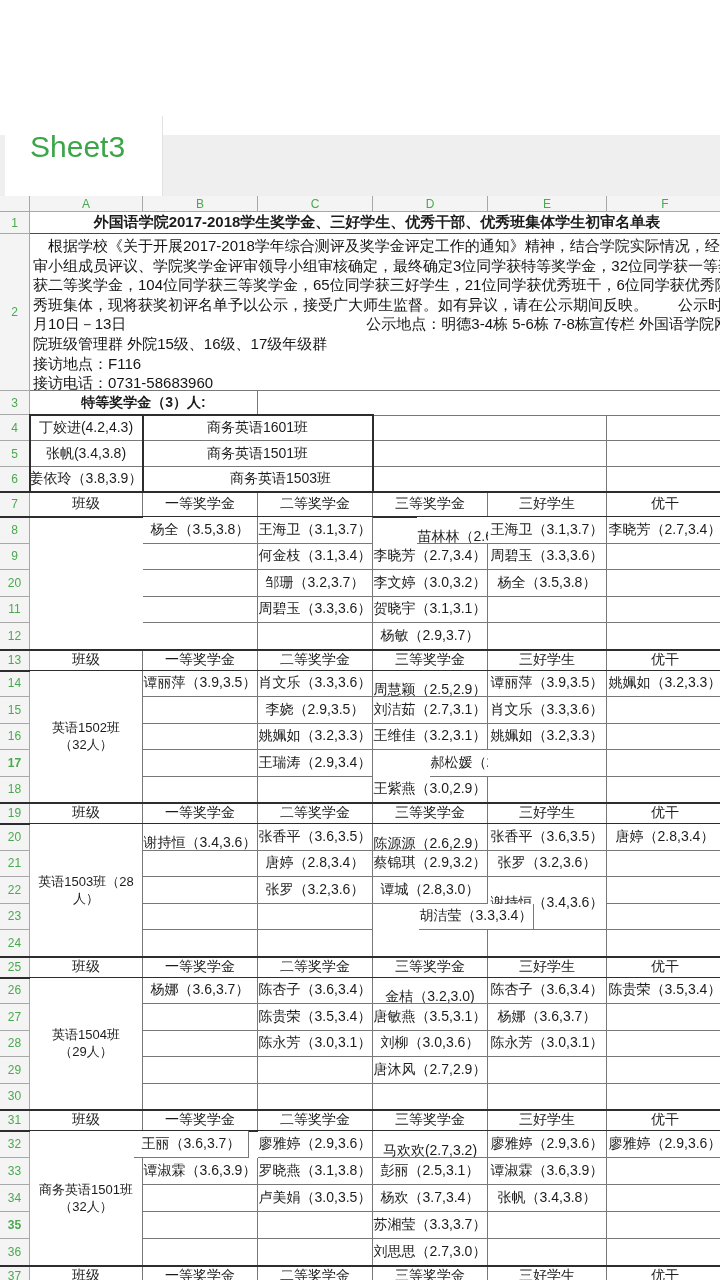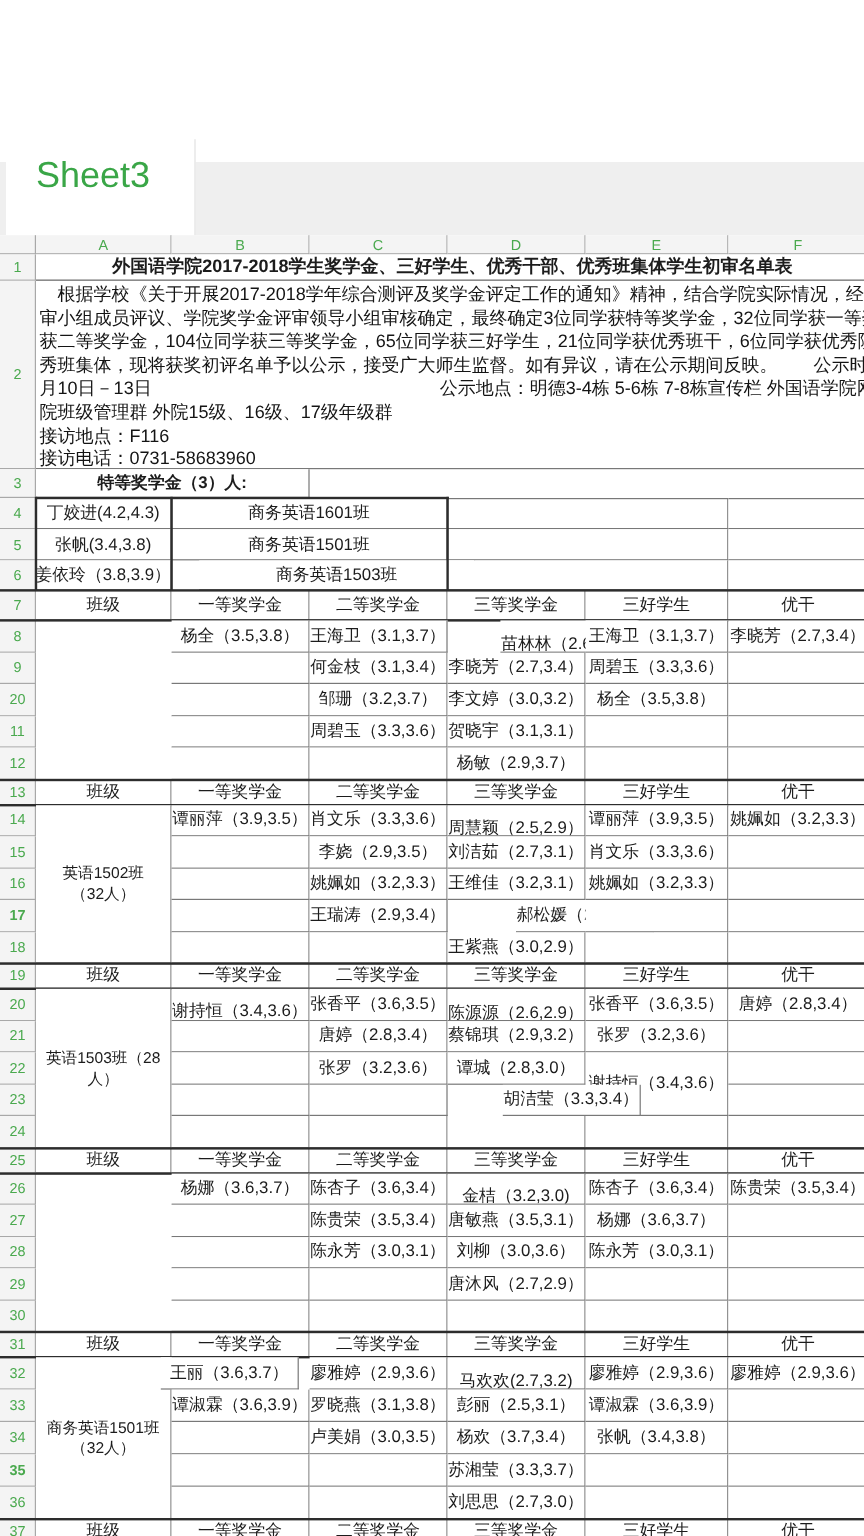--- a/index.html
+++ b/index.html
@@ -201,20 +201,22 @@
       <div class="c" style="left: 488px; top: 930px; width: 119px; height: 26.5px;"></div>
       <div class="c" style="left: 607px; top: 930px; width: 117px; height: 26.5px;"></div>
       <div class="c" style="left: 30px; top: 956.5px; width: 113px; height: 21px;">班级</div>
       <div class="c" style="left: 143px; top: 956.5px; width: 115px; height: 21px;">一等奖学金</div>
       <div class="c" style="left: 258px; top: 956.5px; width: 115px; height: 21px;">二等奖学金</div>
       <div class="c" style="left: 373px; top: 956.5px; width: 115px; height: 21px;">三等奖学金</div>
       <div class="c" style="left: 488px; top: 956.5px; width: 119px; height: 21px;">三好学生</div>
       <div class="c" style="left: 607px; top: 956.5px; width: 117px; height: 21px;">优干</div>
       <div class="thick" style="left: 0px; top: 955.5px; width: 724px; height: 2px;"></div>
       <div class="thick" style="left: 0px; top: 976.5px; width: 724px; height: 2px;"></div>
+      <div class="c classlbl" style="left: 30px; top: 977.5px; width: 113px; height: 132.5px;">英语1504班
+（29人）</div>
       <div class="c" style="left: 143px; top: 977.5px; width: 115px; height: 26.5px;">杨娜（3.6,3.7）</div>
       <div class="c" style="left: 258px; top: 977.5px; width: 115px; height: 26.5px;">陈杏子（3.6,3.4）</div>
       <div class="c padD" style="left: 373px; top: 977.5px; width: 115px; height: 26.5px;">金桔（3.2,3.0)</div>
       <div class="c" style="left: 488px; top: 977.5px; width: 119px; height: 26.5px;">陈杏子（3.6,3.4）</div>
       <div class="c" style="left: 607px; top: 977.5px; width: 117px; height: 26.5px;">陈贵荣（3.5,3.4）</div>
       <div class="c" style="left: 143px; top: 1004px; width: 115px; height: 26.5px;"></div>
       <div class="c" style="left: 258px; top: 1004px; width: 115px; height: 26.5px;">陈贵荣（3.5,3.4）</div>
       <div class="c" style="left: 373px; top: 1004px; width: 115px; height: 26.5px;">唐敏燕（3.5,3.1）</div>
       <div class="c" style="left: 488px; top: 1004px; width: 119px; height: 26.5px;">杨娜（3.6,3.7）</div>
       <div class="c" style="left: 607px; top: 1004px; width: 117px; height: 26.5px;"></div>

